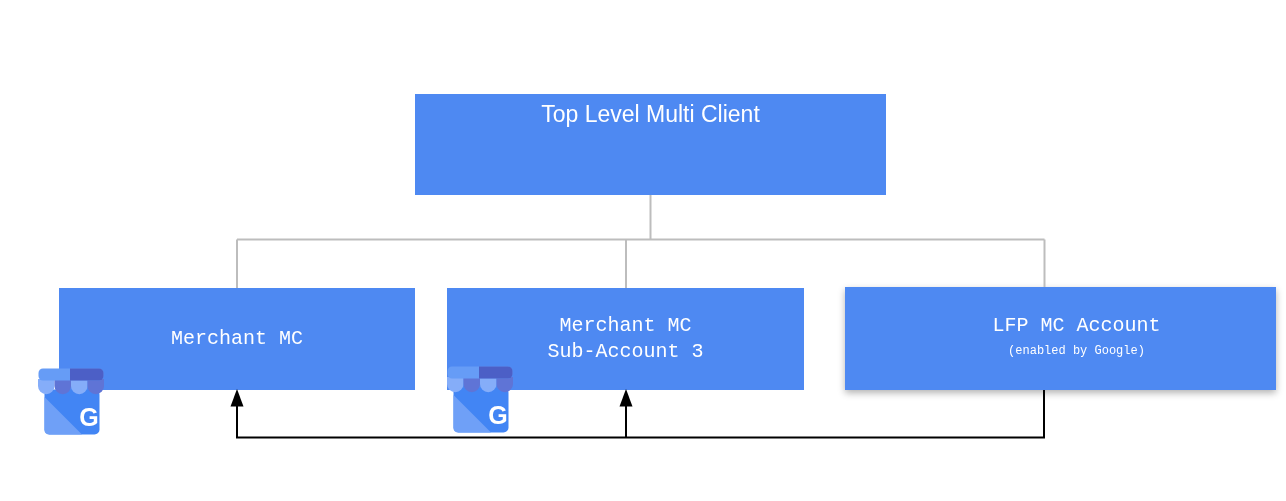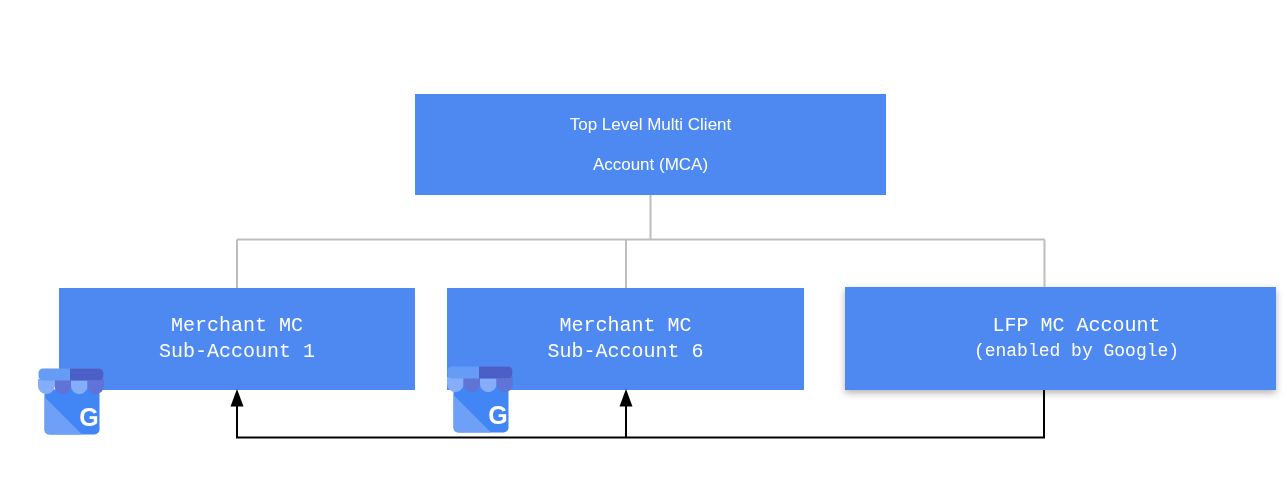--- a/index.html
+++ b/index.html
@@ -29,28 +29,28 @@
     background:var(--box-fill);
     color:var(--box-text);
     display:flex;
     flex-direction:column;
     justify-content:center;
     align-items:center;
     text-align:center;
   }
   .root-box{
     left:415px; top:94px; width:471px; height:101px;
-    font-size:17px; line-height:40px;
+    font-size:23px; line-height:40px;justify-content:space-between;
   }
   .child-box{ font-size:20px; line-height:26px;font-family:Liberation Mono, monospace; }
   #box-sub1{ left:59px;  top:288px; width:356px; height:102px; }
   #box-sub2{ left:447px; top:288px; width:357px; height:102px; }
   #box-lfp { left:845px; top:287px; width:399px; height:103px;
              box-shadow:0 3px 7px rgba(0,0,0,0.30);padding-left:32px; }
-  .line-small{ font-size:18px; line-height:25px; }
+  .line-small{ font-size:12px; line-height:25px; }
   #overlay{
     position:absolute; left:0; top:0; width:1286px; height:501px;
     pointer-events:none; z-index:3;
   }
   .tree-stroke{ stroke:var(--tree-line); stroke-width:2; fill:none; }
   .feed-stroke{ stroke:var(--feed-line); stroke-width:2; fill:none; }
   .feed-arrow{ fill:var(--feed-line); }
   .gmb-icon{ position:absolute; width:66px; height:68px; z-index:4; }
   #icon-sub1{ left:38px;  top:367px; }
   #icon-sub2{ left:447px; top:365px; }
@@ -74,31 +74,29 @@
 
   <svg id="overlay" viewBox="0 0 1286 501">
     <path class="tree-stroke" d="M650.5 195 V239.5 M237 239.5 H1044.5 M237 239.5 V288 M626 239.5 V288 M1044.5 239.5 V287"></path>
     <path class="feed-stroke" d="M1044 390 V437.5 H237 V404 M626 437.5 V404"></path>
     <polygon class="feed-arrow" points="237,389 230.5,406.5 243.5,406.5"></polygon>
     <polygon class="feed-arrow" points="626,389 619.5,406.5 632.5,406.5"></polygon>
   </svg>
 
   <div class="node root-box" id="box-root">
     <div>Top Level Multi Client</div>
-    <div>Account (MCA)</div>
   </div>
 
   <div class="node child-box" id="box-sub1">
     <div>Merchant MC</div>
-    <div>Sub-Account 1</div>
   </div>
 
   <div class="node child-box" id="box-sub2">
     <div>Merchant MC</div>
-    <div>Sub-Account 6</div>
+    <div>Sub-Account 3</div>
   </div>
 
   <div class="node child-box" id="box-lfp">
     <div>LFP MC Account</div>
     <div class="line-small">(enabled by Google)</div>
   </div>
 
   <svg class="gmb-icon" id="icon-sub1" viewBox="0 0 66 68">
     <rect class="gmb-body" x="6.5" y="22.5" width="55" height="45" rx="5"></rect>
     <path class="gmb-fold" d="M6.5 30 L44 67.5 L11.5 67.5 Q6.5 67.5 6.5 62.5 Z"></path>

